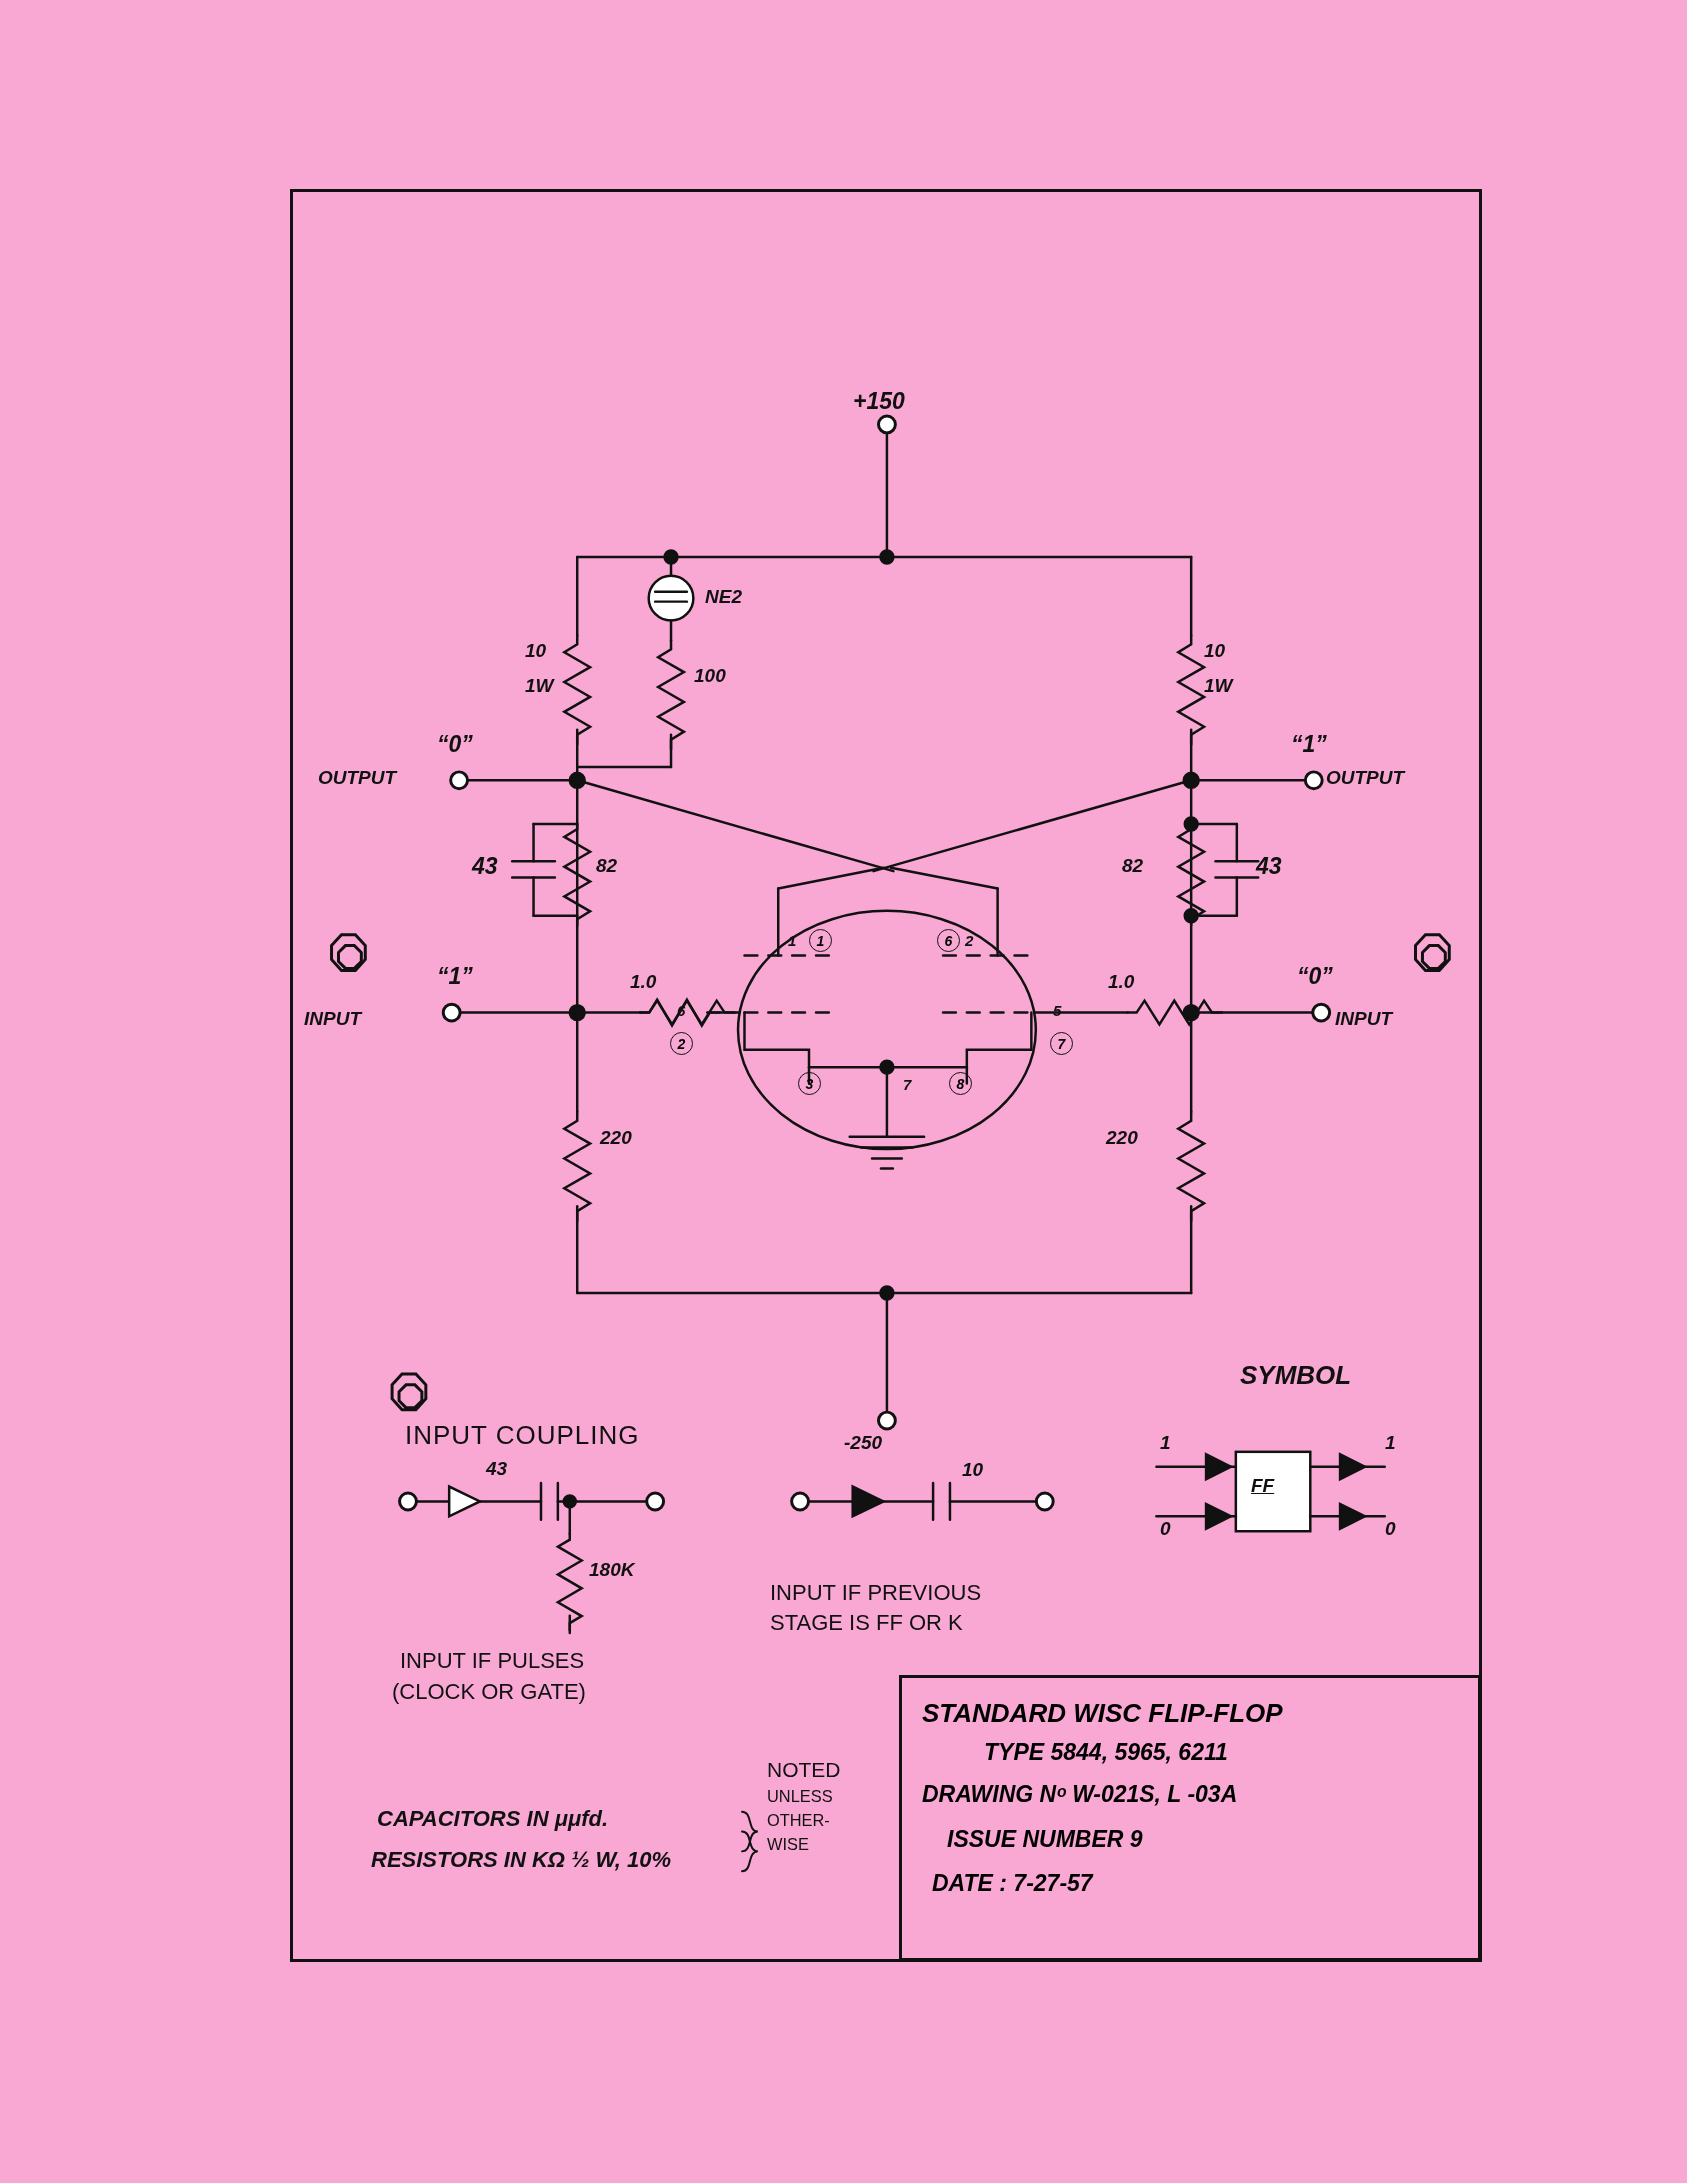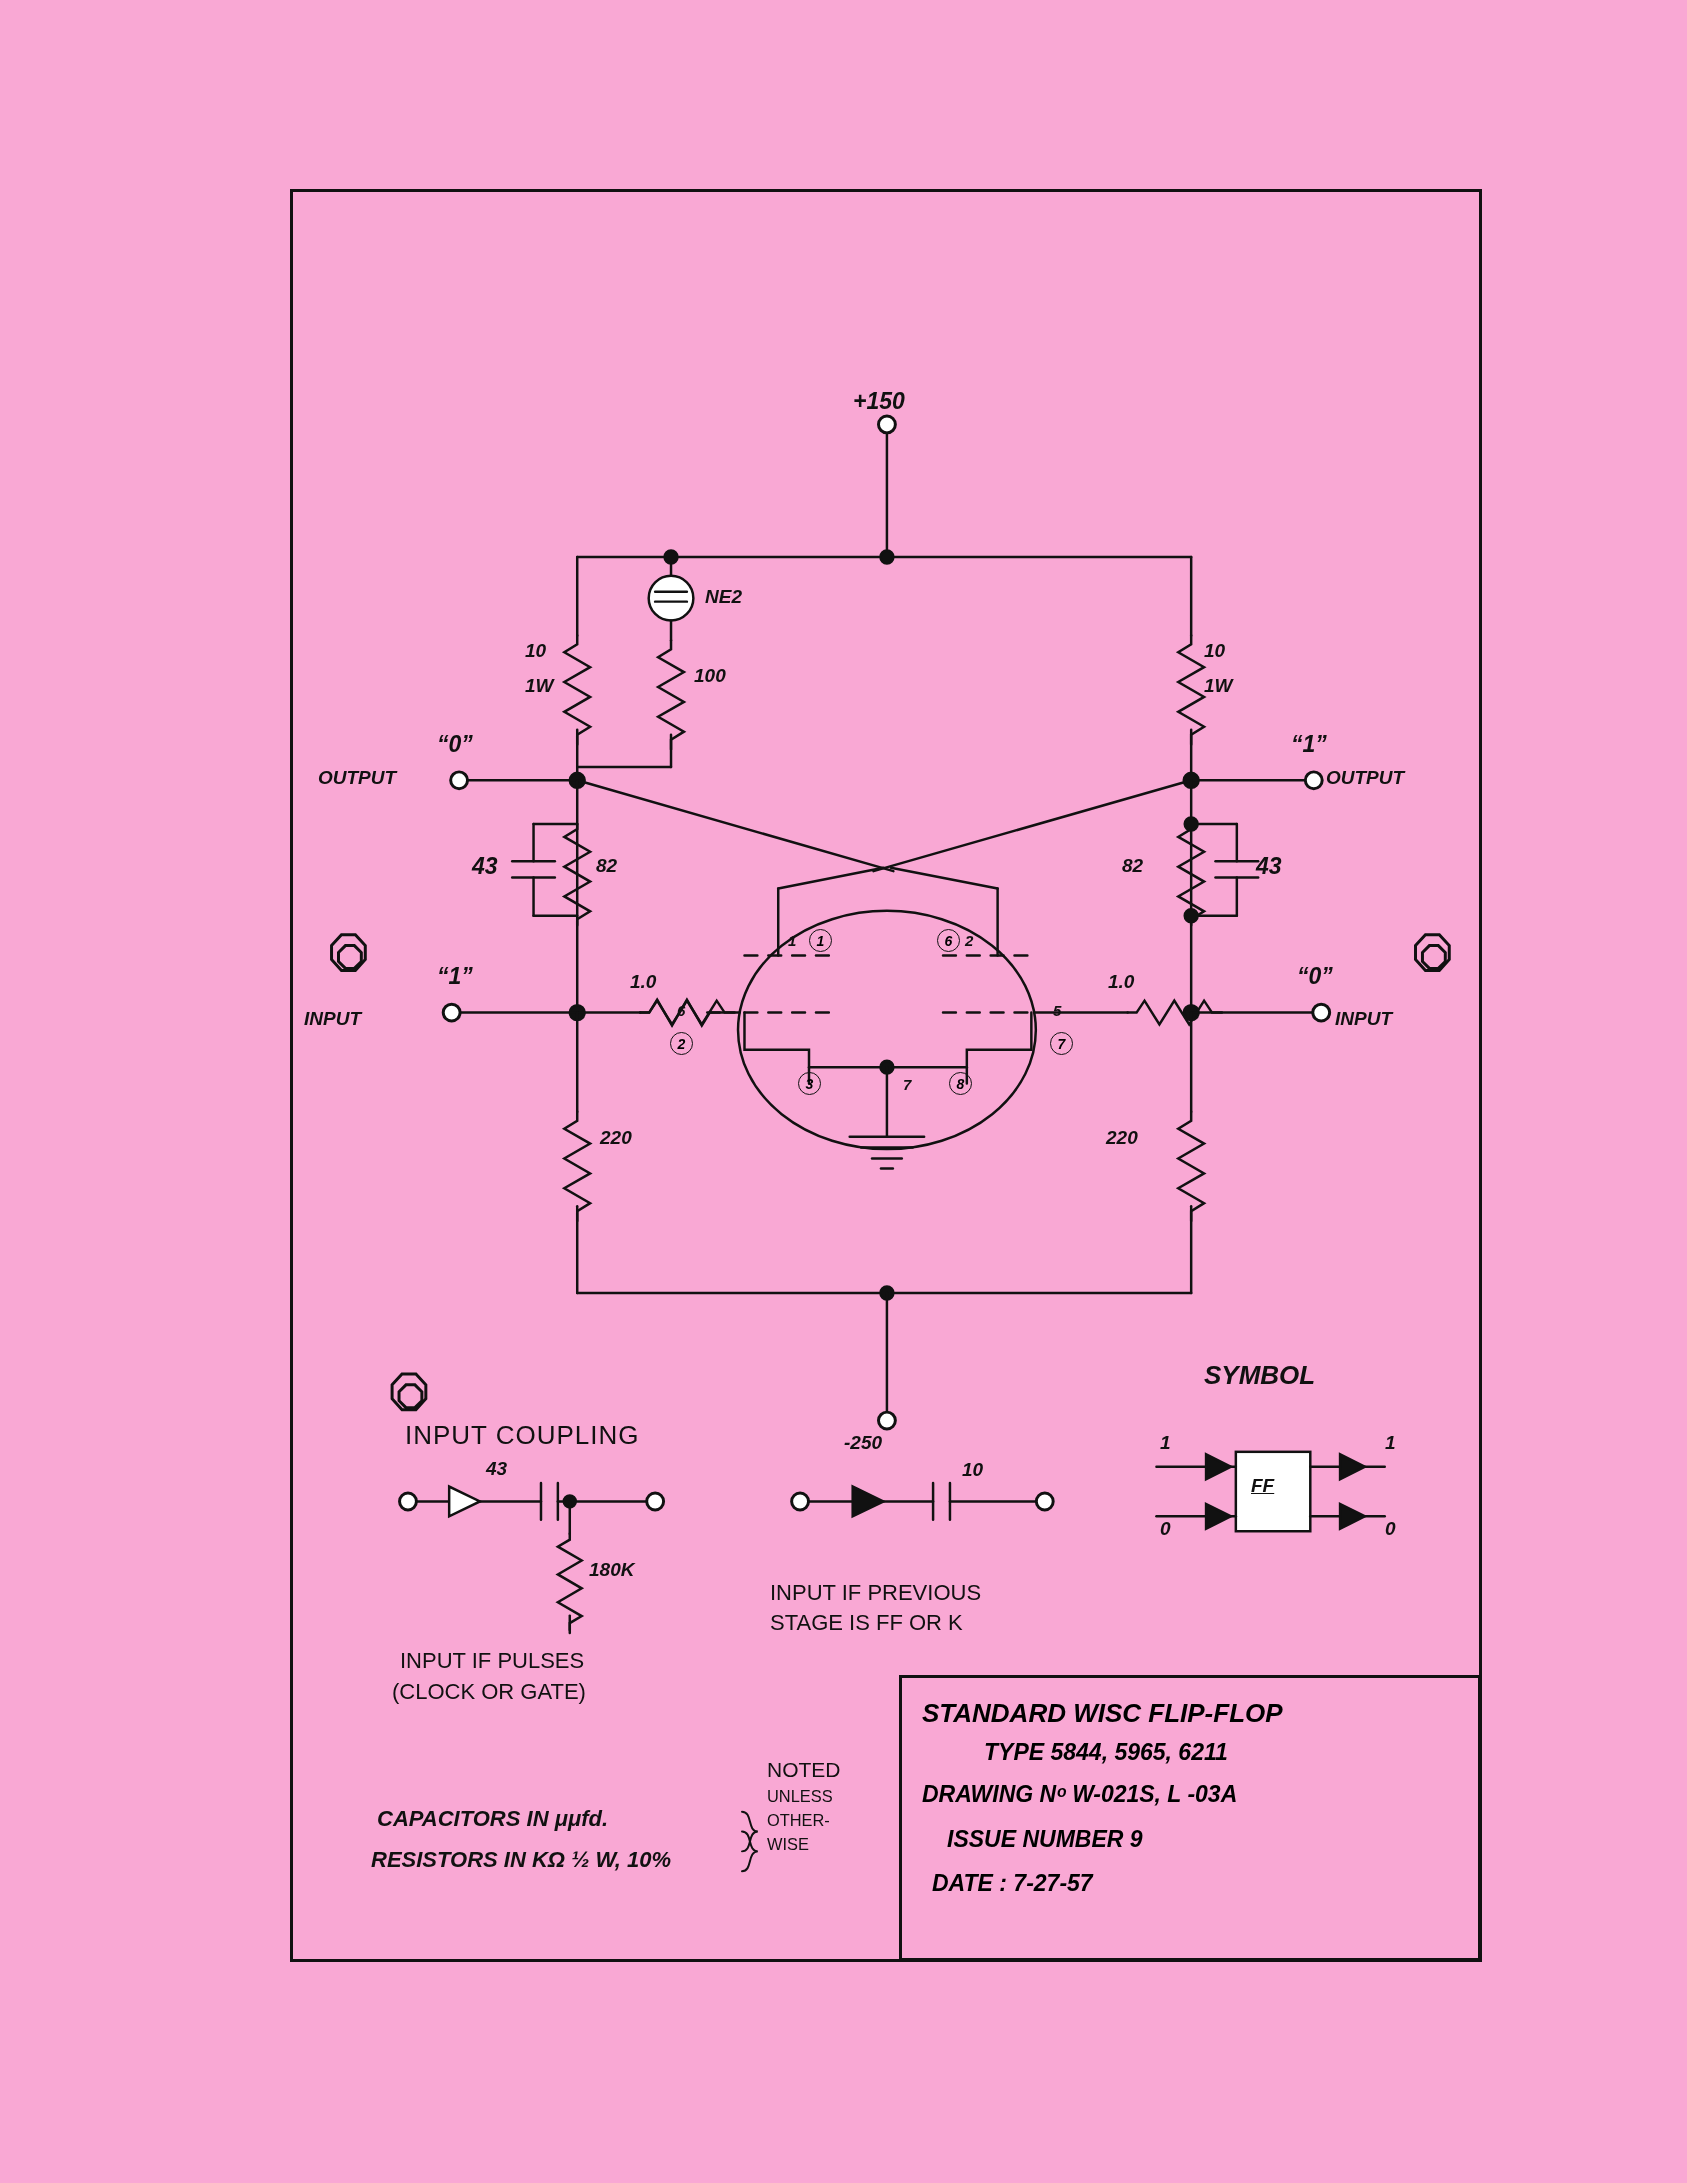--- a/index.html
+++ b/index.html
@@ -6,21 +6,21 @@
   body{width:1687px;height:2183px;font-family:"Liberation Sans",sans-serif;color:#000;}
   #sheet{position:relative;width:1687px;height:2183px;background:#f9a8d4;}
   .frame{position:absolute;left:290px;top:189px;width:1186px;height:1767px;border:3px solid #111;}
   svg{position:absolute;left:0;top:0;width:1687px;height:2183px;}
   .lbl{position:absolute;font-family:"Liberation Sans",sans-serif;color:#111;white-space:nowrap;}
   .hand{font-family:"Liberation Sans",sans-serif;font-style:italic;font-weight:bold;}
   .plain{font-family:"Liberation Sans",sans-serif;font-weight:normal;}
   .sm{font-size:15px;}
   .md{font-size:19px;}
   .lg{font-size:23px;}
-  .xl{font-size:26px;}
+  .xl{font-size:26px;margin-left:36px;}
   .circnum{position:absolute;border:1.5px solid #111;border-radius:50%;width:21px;height:21px;
     display:flex;align-items:center;justify-content:center;font-size:14px;font-style:italic;font-weight:bold;}
   .titleblock{position:absolute;left:899px;top:1675px;width:576px;height:280px;border:3px solid #111;}
   .tbline{position:absolute;left:20px;white-space:nowrap;font-style:italic;font-weight:bold;}
 </style>
 </head>
 <body>
 
 <div id="sheet">
 

